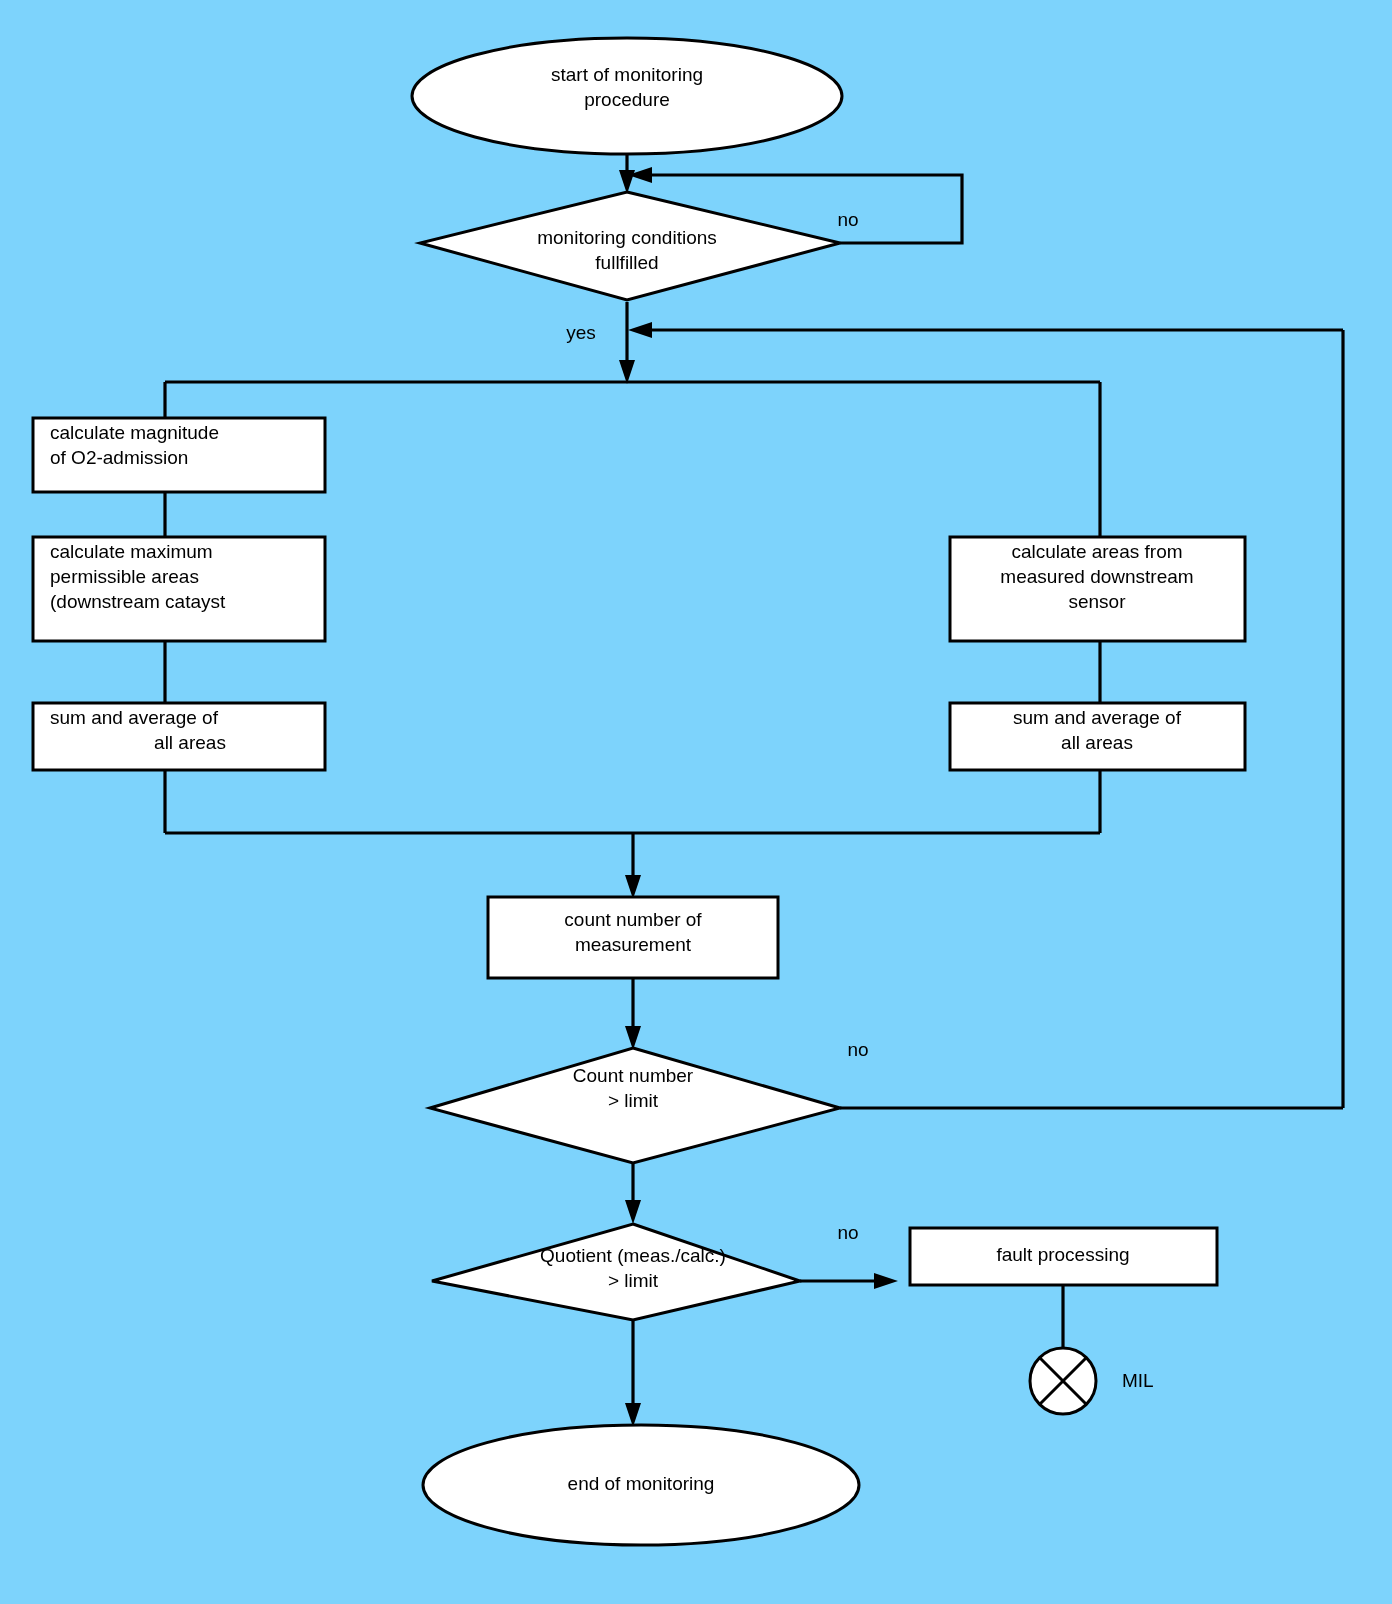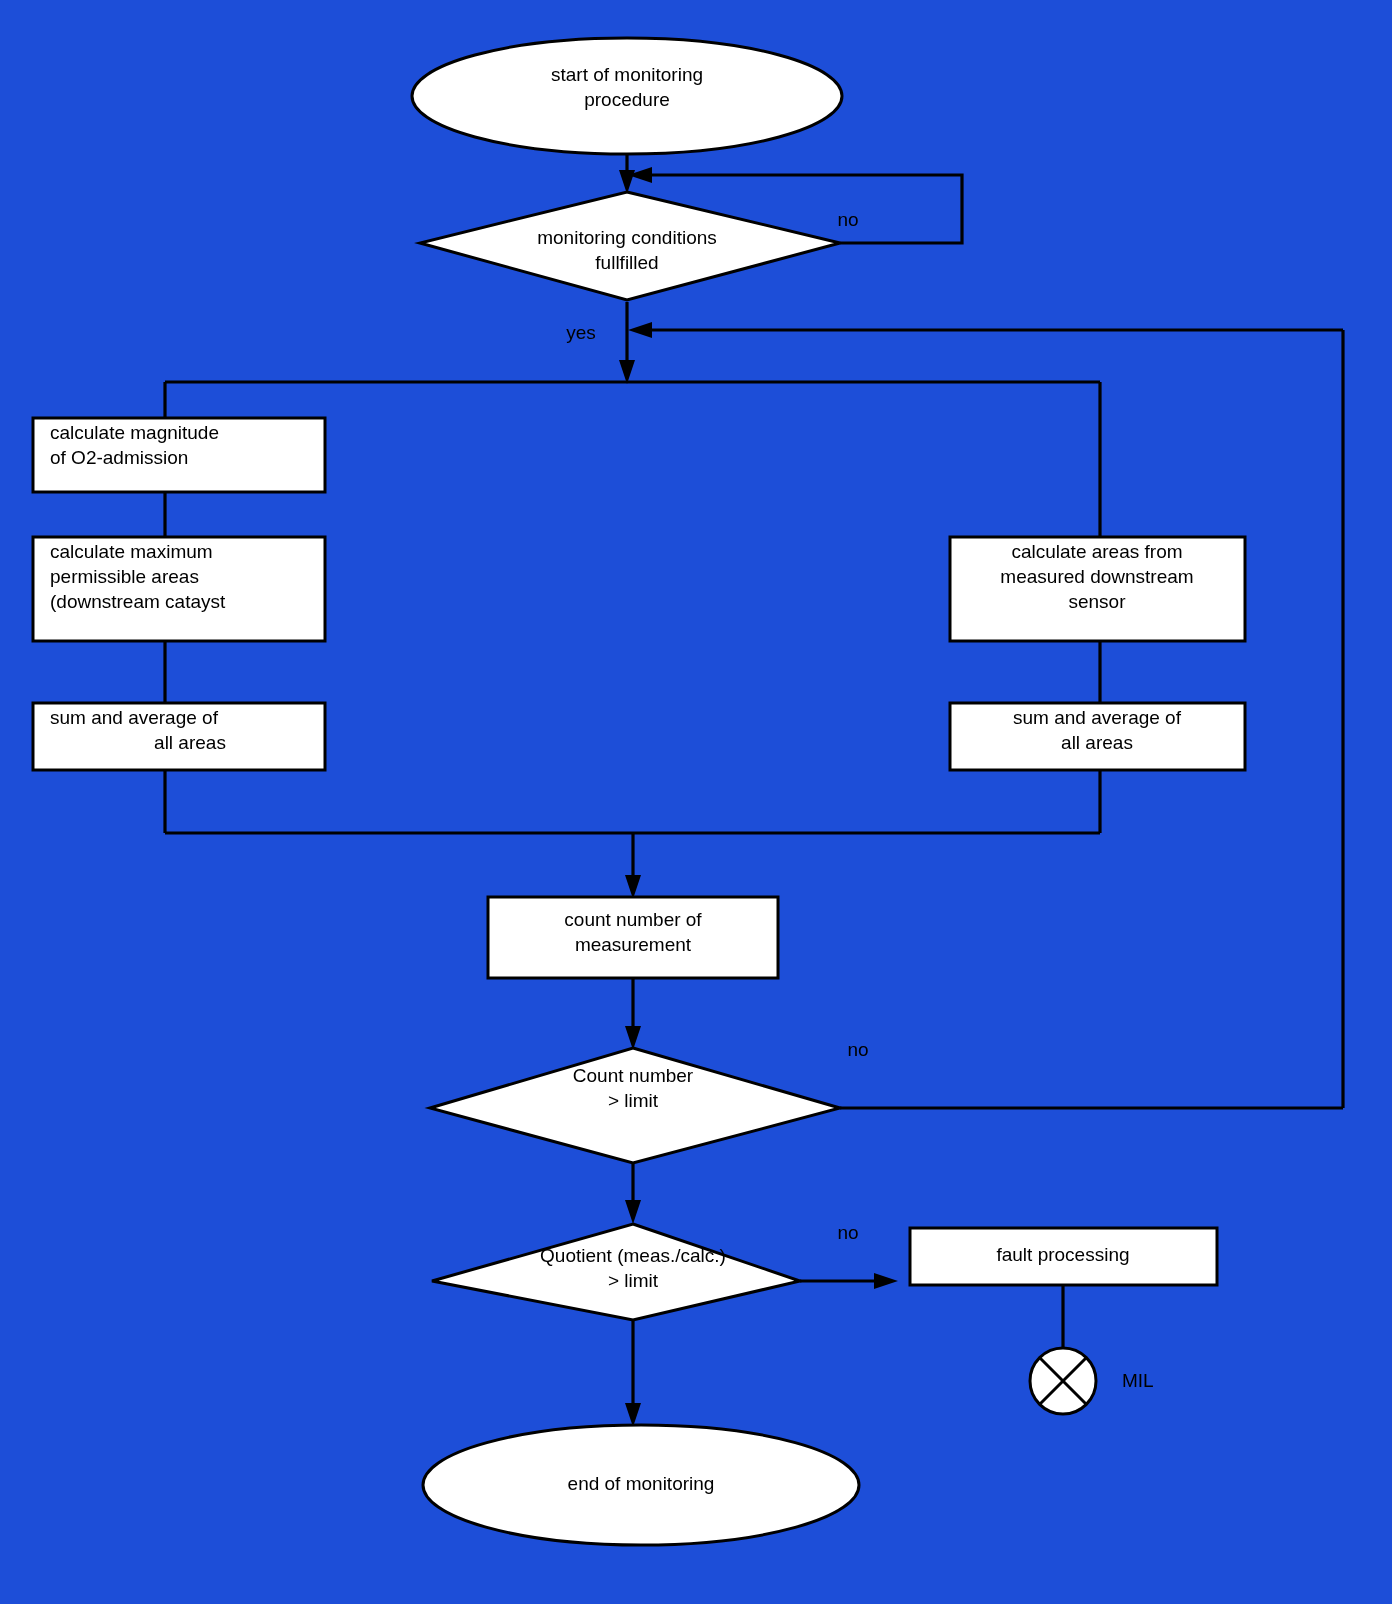--- a/index.html
+++ b/index.html
@@ -8,21 +8,21 @@
     padding: 0;
     background: #ffffff;
   }
   body {
     font-family: "Liberation Sans", sans-serif;
   }
   #diagram-root {
     position: relative;
     width: 1392px;
     height: 1604px;
-    background: #1d4ed8;
+    background: #7dd3fc;
     overflow: hidden;
   }
   svg.flow-svg {
     position: absolute;
     left: 0;
     top: 0;
     width: 1392px;
     height: 1604px;
     display: block;
   }

